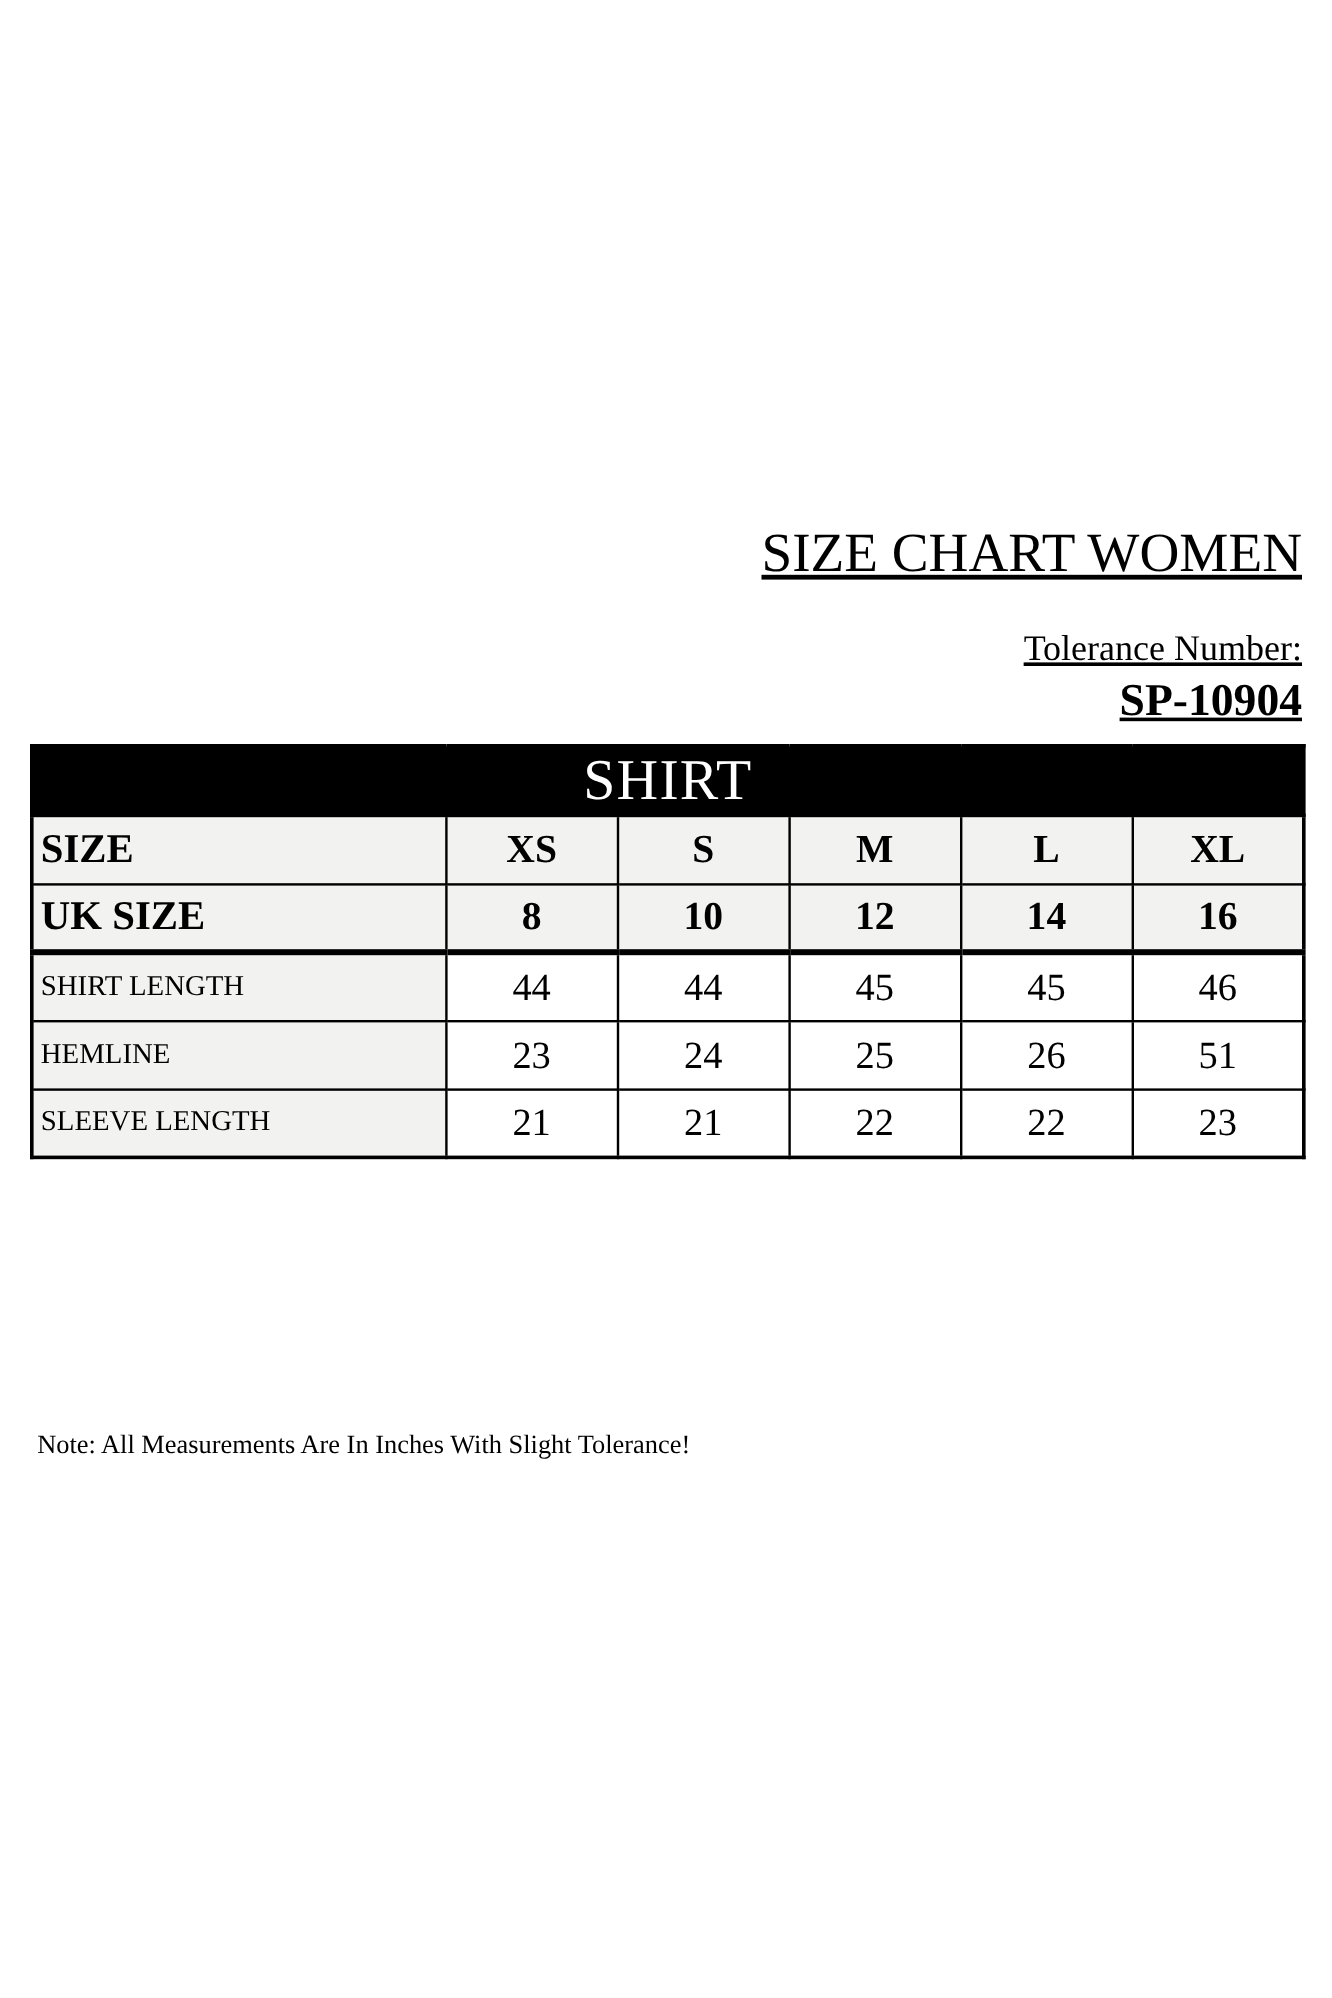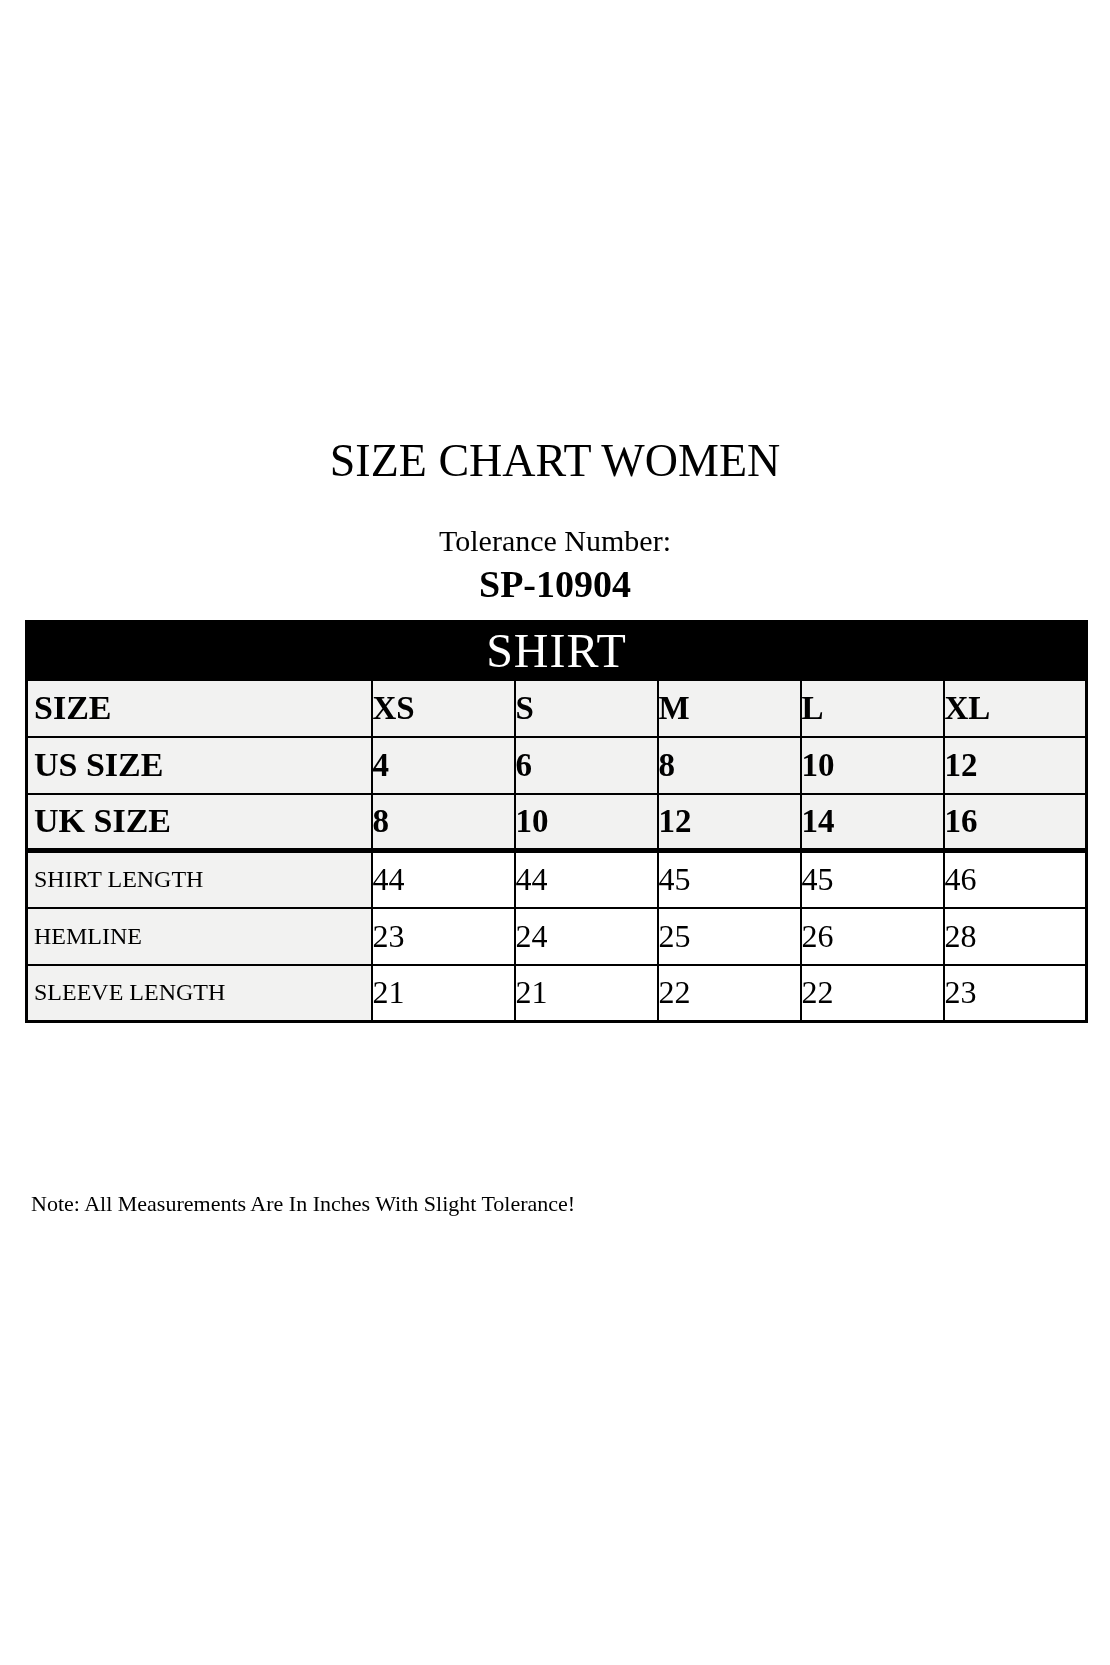--- a/index.html
+++ b/index.html
@@ -10,21 +10,22 @@
     height: 1665px;
     background: var(--page-bg, #ffffff);
     font-family: "Liberation Serif", "DejaVu Serif", serif;
     color: var(--text, #000000);
     overflow: hidden;
   }
   .centered {
     position: absolute;
     left: 25px;
     width: 1060px;
-    text-align: center;
+    text-align: right;
+    text-decoration: underline;
   }
   .title {
     top: 436px;
     font-size: 46px;
     line-height: 1.1;
   }
   .article-label {
     top: 524px;
     font-size: 30px;
     line-height: 1.1;
@@ -61,21 +62,21 @@
     vertical-align: middle;
     background: var(--shaded-row-bg, #f2f2f1);
   }
   td.lbl {
     text-align: left;
     padding-left: 6px;
     font-size: 34px;
     font-weight: bold;
   }
   td.val {
-    text-align: left;
+    text-align: center;
     font-size: 33px;
     font-weight: bold;
   }
   tr.meas-row td.lbl {
     font-size: 24px;
     font-weight: normal;
   }
   tr.meas-row td.val {
     background: var(--plain-row-bg, #ffffff);
     font-weight: normal;
@@ -117,28 +118,20 @@
 
       <tr class="size-row">
         <td class="lbl">SIZE</td>
         <td class="val">XS</td>
         <td class="val">S</td>
         <td class="val">M</td>
         <td class="val">L</td>
         <td class="val">XL</td>
       </tr>
 
-      <tr class="size-row">
-        <td class="lbl">US SIZE</td>
-        <td class="val">4</td>
-        <td class="val">6</td>
-        <td class="val">8</td>
-        <td class="val">10</td>
-        <td class="val">12</td>
-      </tr>
 
       <tr class="size-row thick-bottom">
         <td class="lbl">UK SIZE</td>
         <td class="val">8</td>
         <td class="val">10</td>
         <td class="val">12</td>
         <td class="val">14</td>
         <td class="val">16</td>
       </tr>
 
@@ -152,21 +145,21 @@
       </tr>
 
 
 
       <tr class="meas-row">
         <td class="lbl">HEMLINE</td>
         <td class="val">23</td>
         <td class="val">24</td>
         <td class="val">25</td>
         <td class="val">26</td>
-        <td class="val">28</td>
+        <td class="val">51</td>
       </tr>
 
       <tr class="meas-row">
         <td class="lbl">SLEEVE LENGTH</td>
         <td class="val">21</td>
         <td class="val">21</td>
         <td class="val">22</td>
         <td class="val">22</td>
         <td class="val">23</td>
       </tr>

